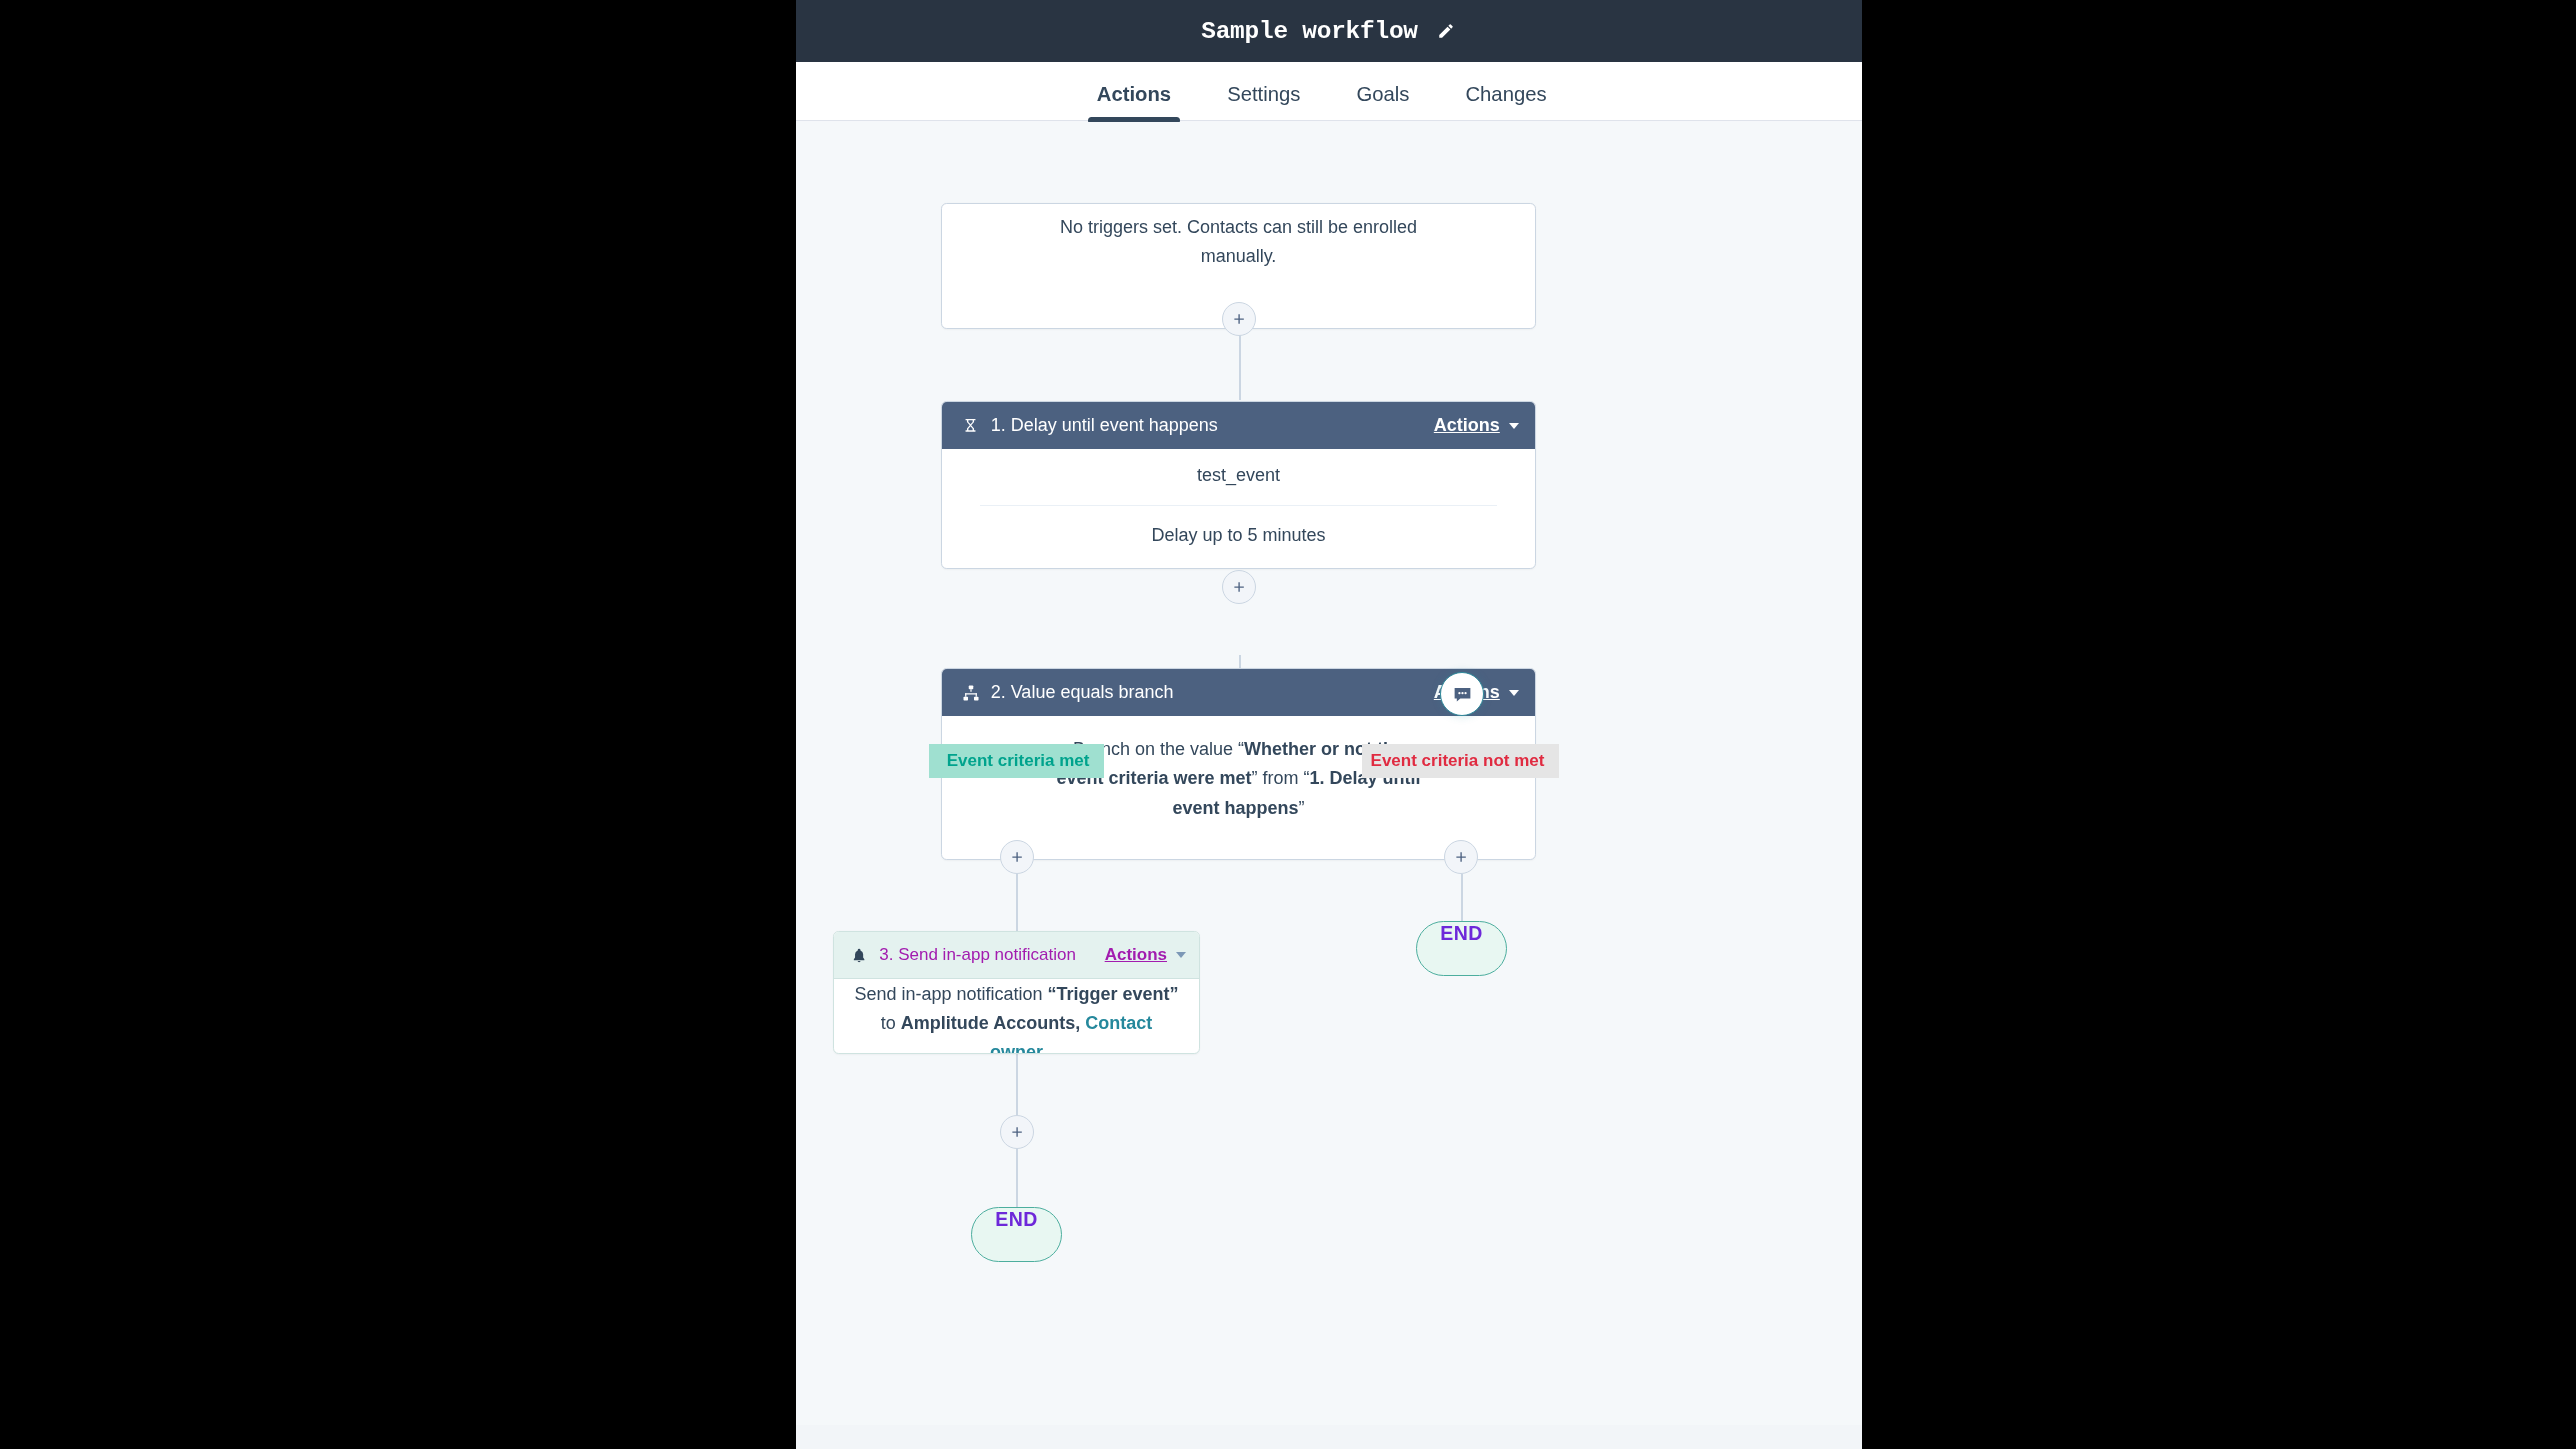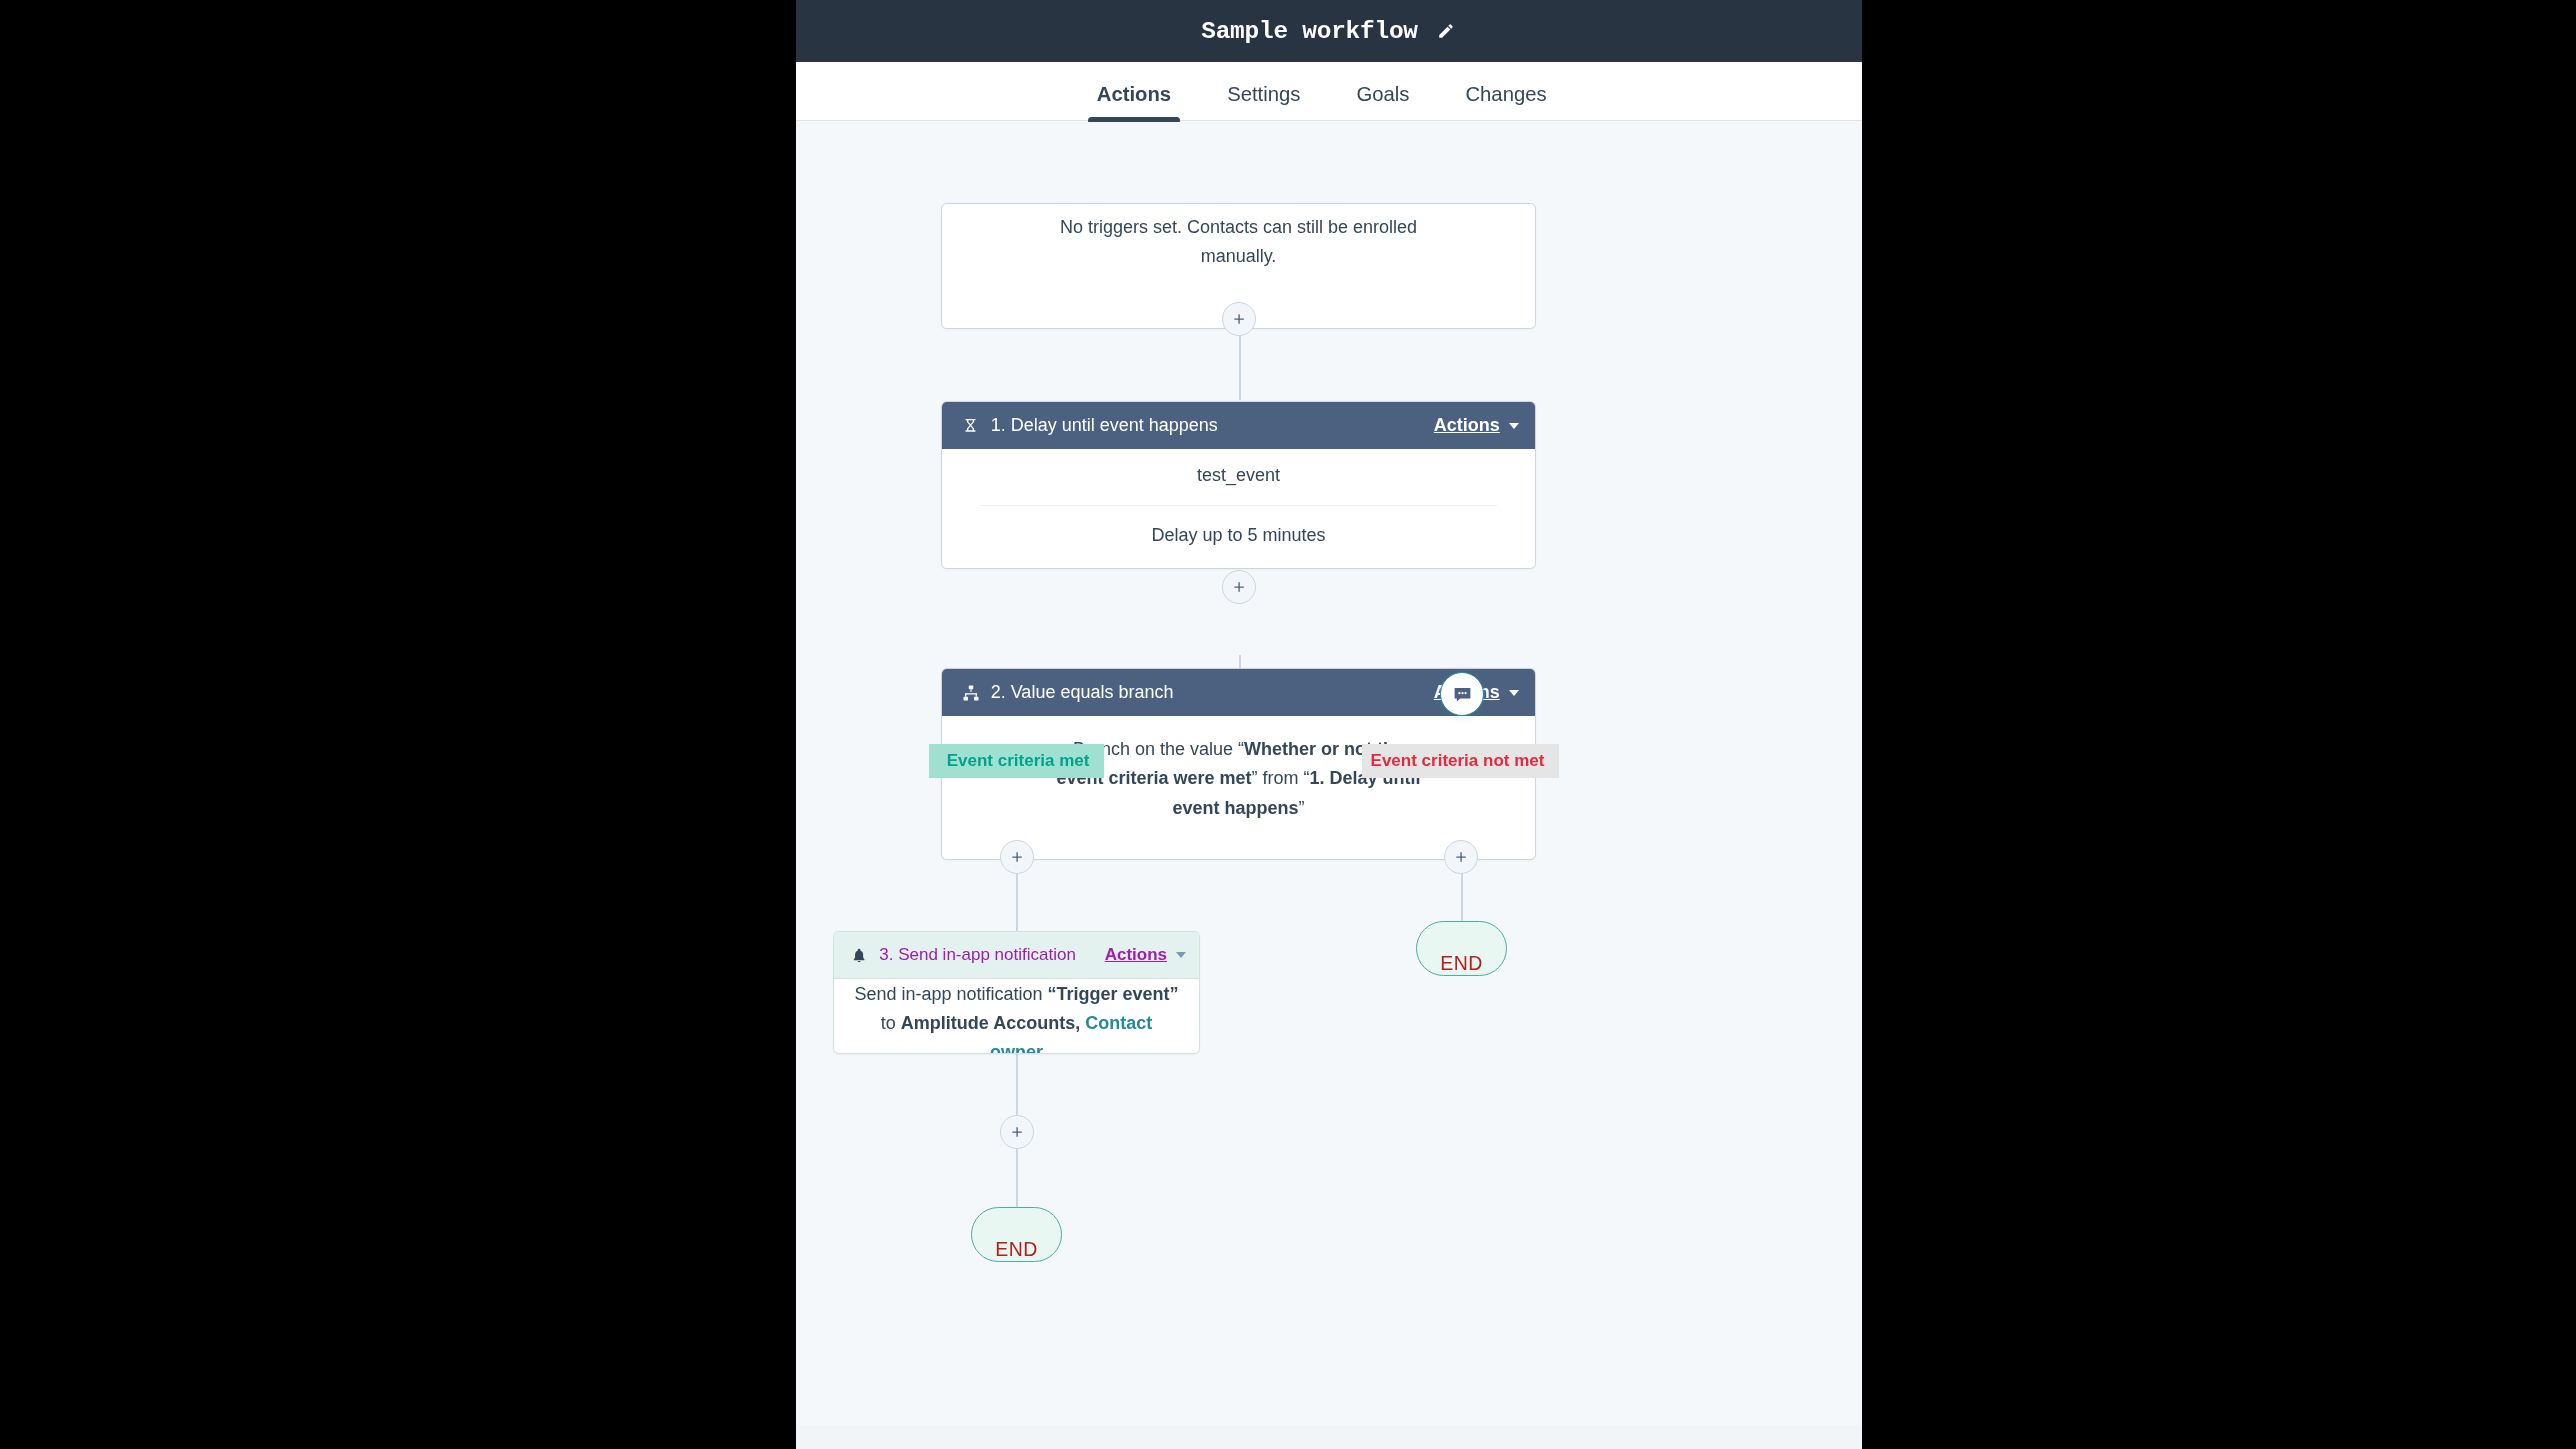--- a/index.html
+++ b/index.html
@@ -242,25 +242,25 @@
 
   
   .end-node {
     position: absolute;
     width: 91px; height: 55px;
     border-radius: 28px;
     background: #e8f7f2;
     border: 1.6px solid #4cae9e;
     box-sizing: border-box;
     display: flex;
-    align-items: flex-end;
+    align-items: flex-start;
     justify-content: center;
     font-size: 19.5px;
-    font-weight: normal;
-    color: #b91c1c;
+    font-weight: bold;
+    color: #6d28d9;
     letter-spacing: 0.4px;
   }
 
   
   .comment-btn {
     position: absolute;
     width: 44px; height: 44px;
     border-radius: 50%;
     background: #ffffff;
     border: 1.6px solid #2f8a9b;

